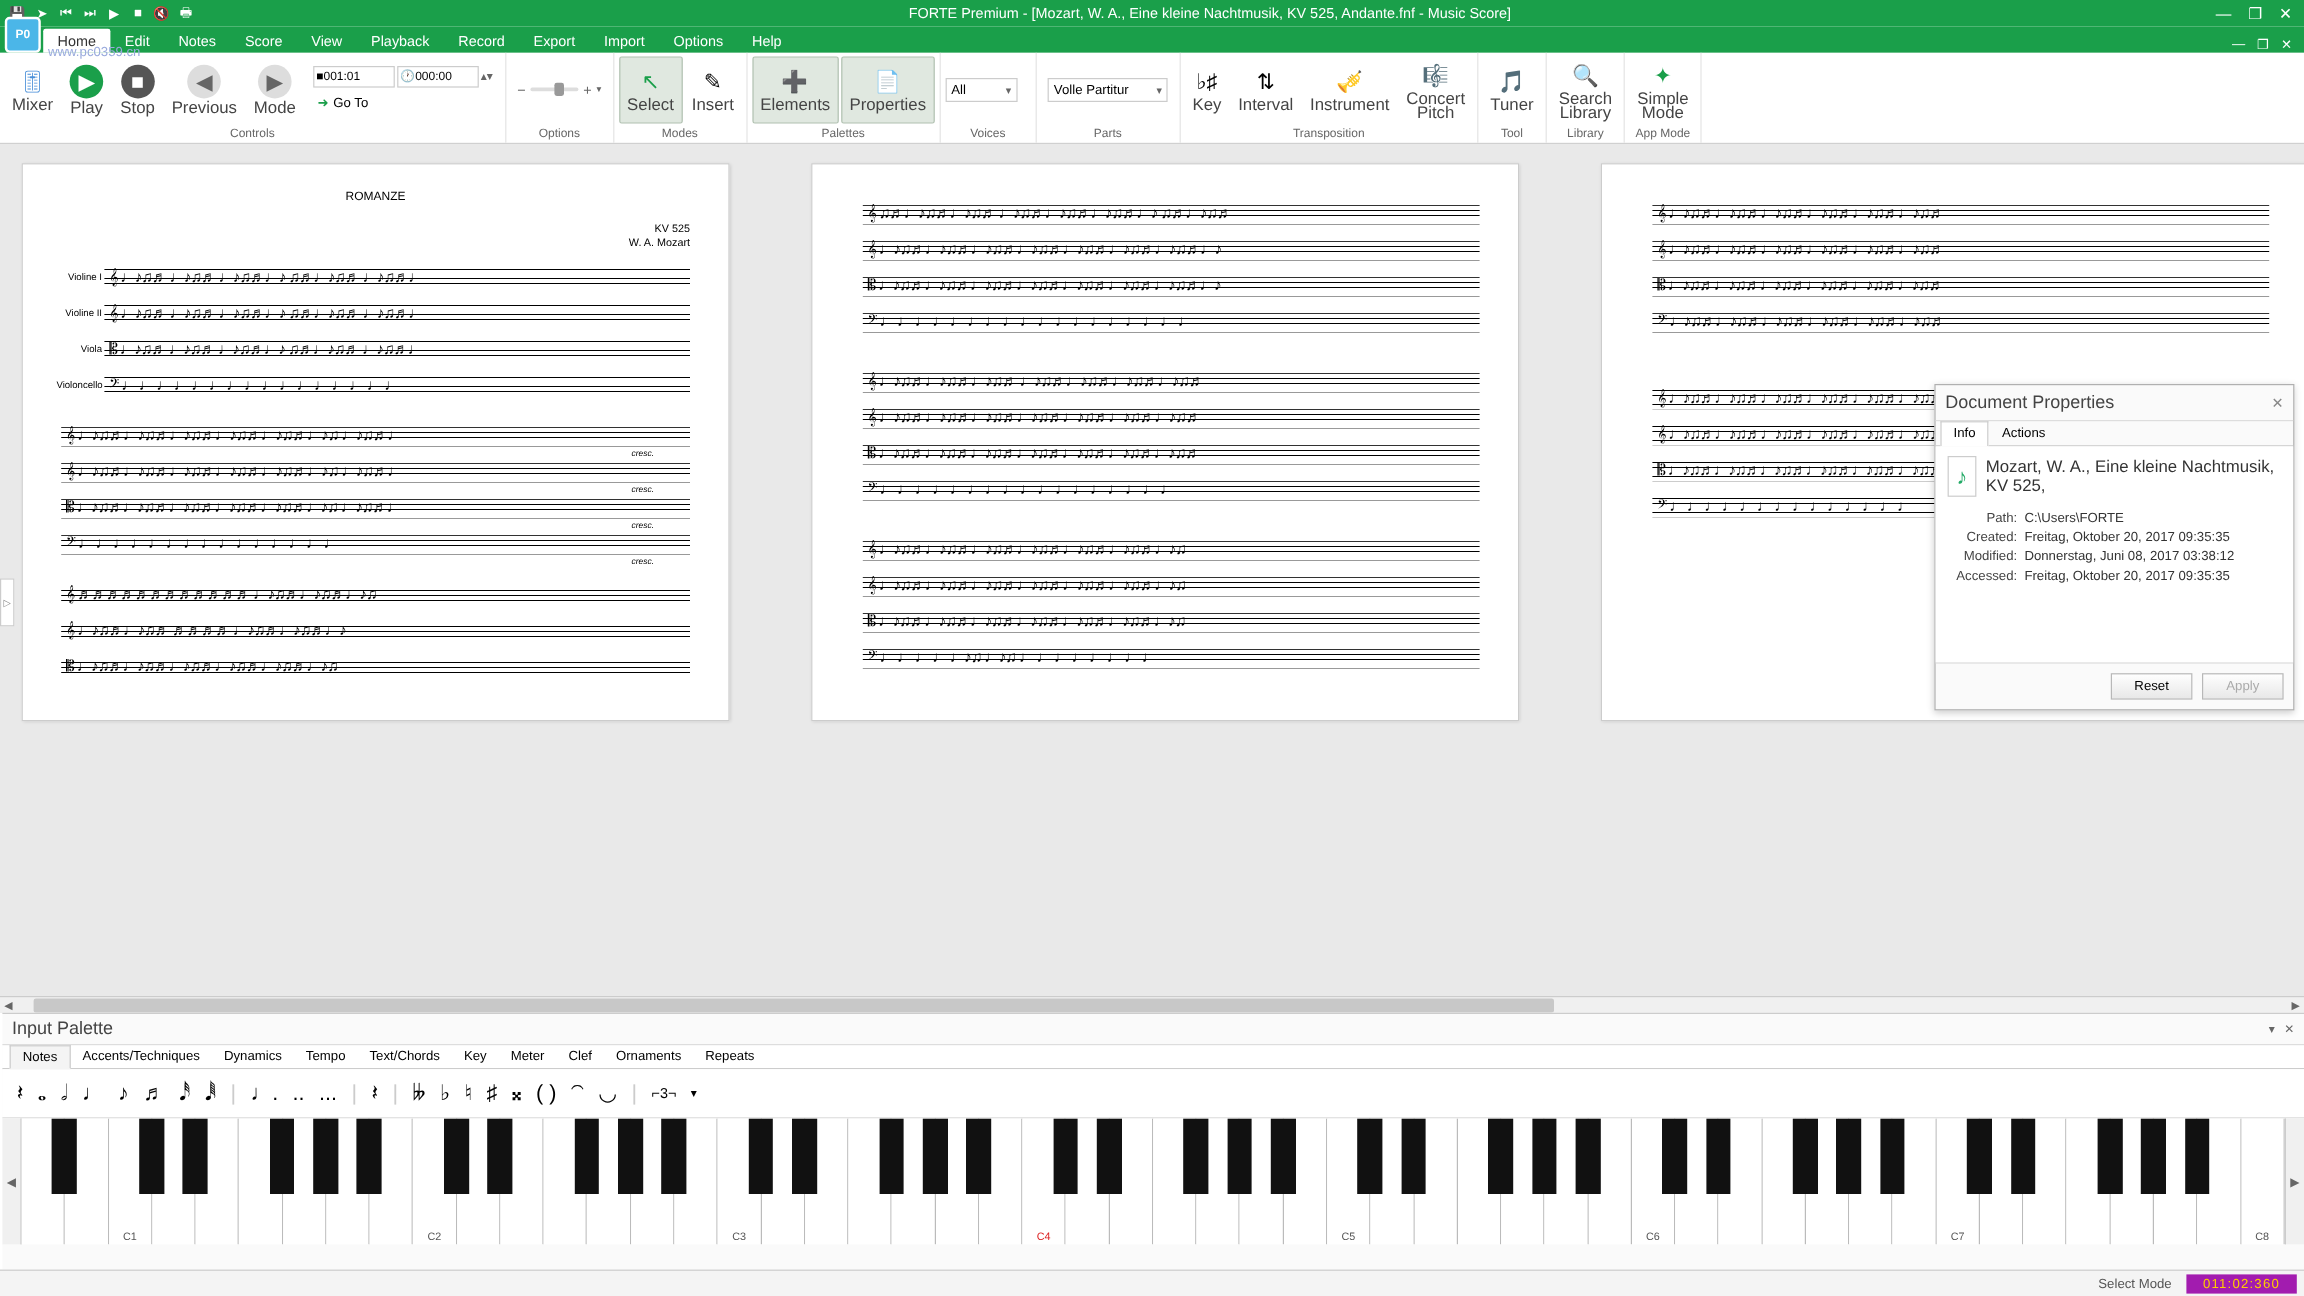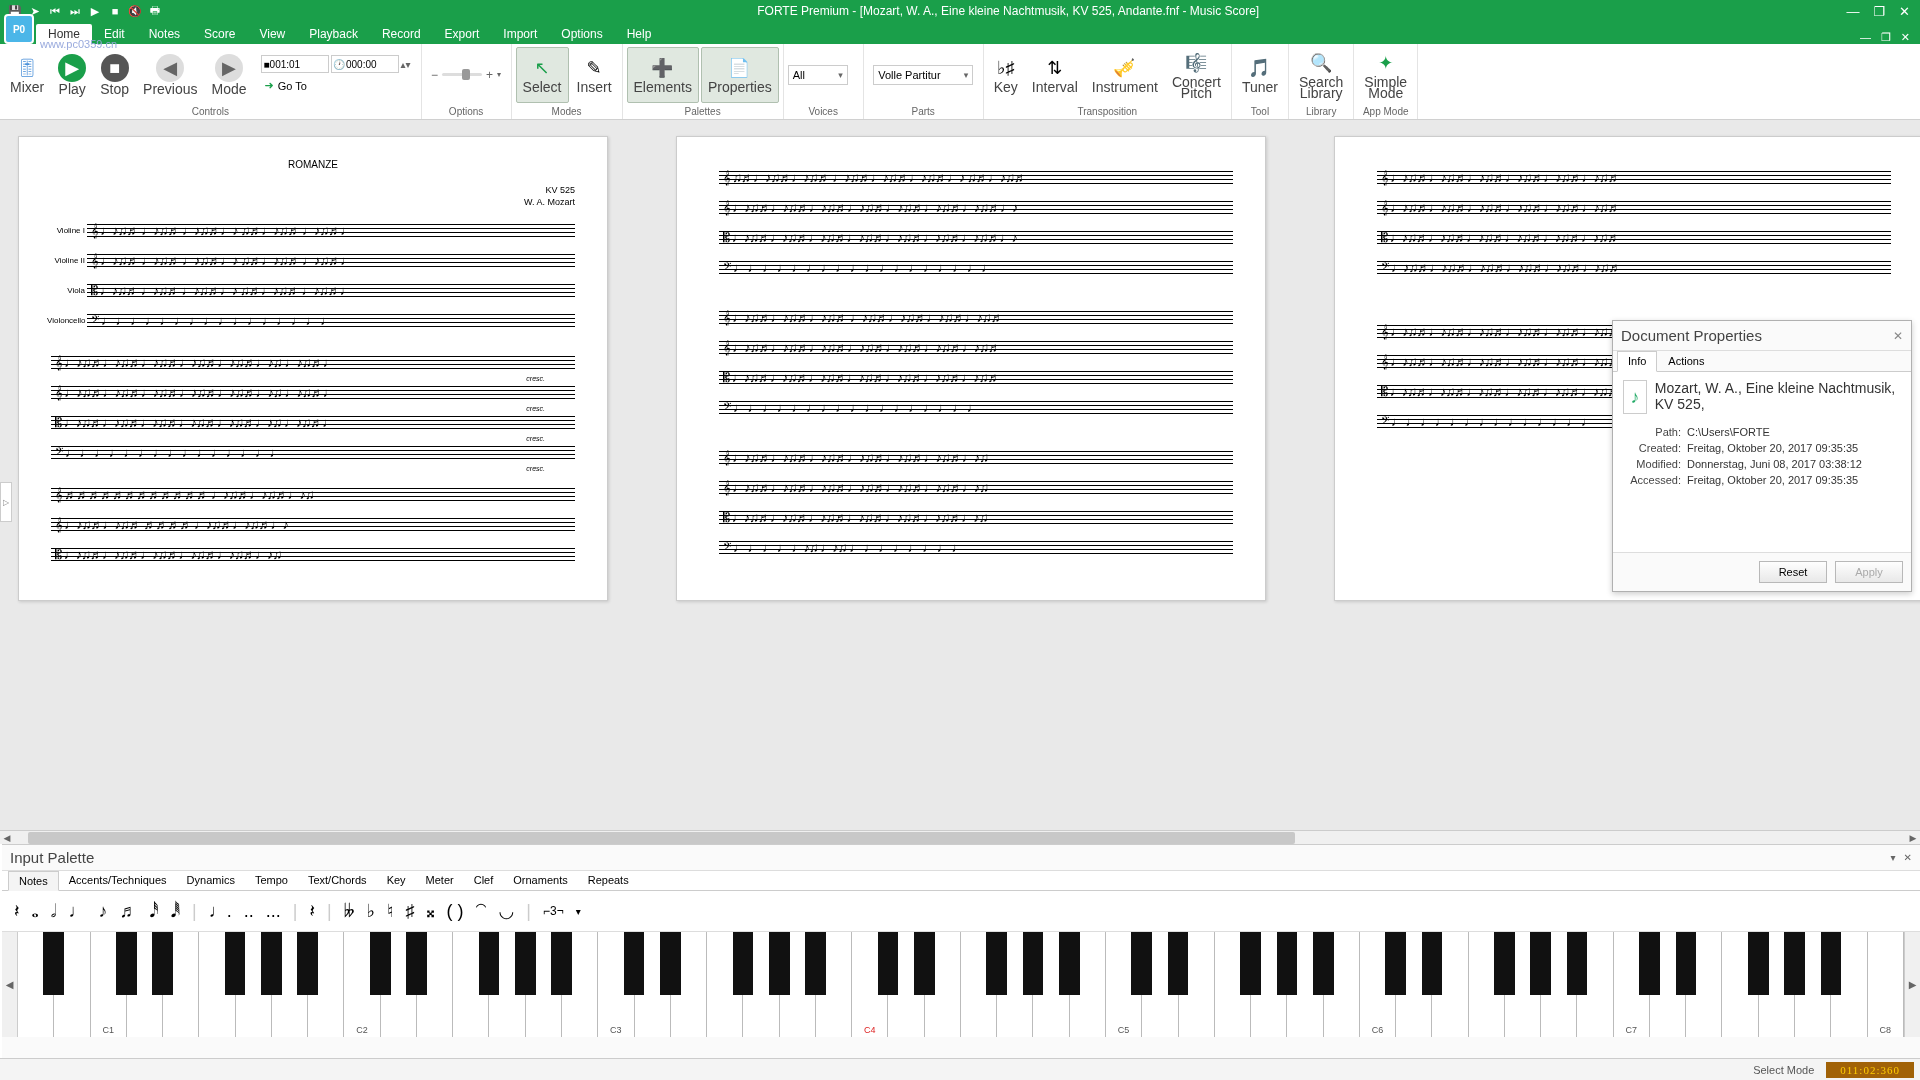--- a/index.html
+++ b/index.html
@@ -94,21 +94,21 @@
 .white-keys { display: flex; height: 100%; }
 .white-key { flex: 1; border-right: 1px solid #bbb; background: #fff; position: relative; }
 .white-key .lbl { position: absolute; bottom: 2px; left: 50%; transform: translateX(-50%); font-size: 9px; color: #555; }
 .white-key .lbl.mid { color: #d22; }
 .black-keys { position: absolute; top: 0; left: 0; right: 0; height: 60%; pointer-events: none; }
 .black-key { position: absolute; top: 0; width: 1.1%; height: 100%; background: #111; pointer-events: auto; }
 
 
 .statusbar { position: absolute; left: 0; right: 0; bottom: 0; height: 22px; background: #f4f4f4; border-top: 1px solid #ccc; display: flex; align-items: center; font-size: 11px; padding: 0 6px; }
 .statusbar .mode { margin-left: auto; margin-right: 12px; color: #555; }
-.statusbar .counter { background: #a16207; color: #ffcc00; font-family: Liberation Serif, serif; padding: 2px 14px; letter-spacing: 1px; }
+.statusbar .counter { background: #a21caf; color: #ffcc00; font-family: Liberation Sans, sans-serif; padding: 2px 14px; letter-spacing: 1px; }
 
 .side-handle { position: absolute; left: 0; top: 50%; width: 12px; height: 40px; background: #fff; border: 1px solid #ccc; display: flex; align-items: center; justify-content: center; font-size: 8px; color: #888; cursor: pointer; z-index: 5; }
 </style>
 </head>
 <body>
 
 <div class="titlebar">
   <div class="qat">
     <span>💾</span>
     <span>➤</span>

